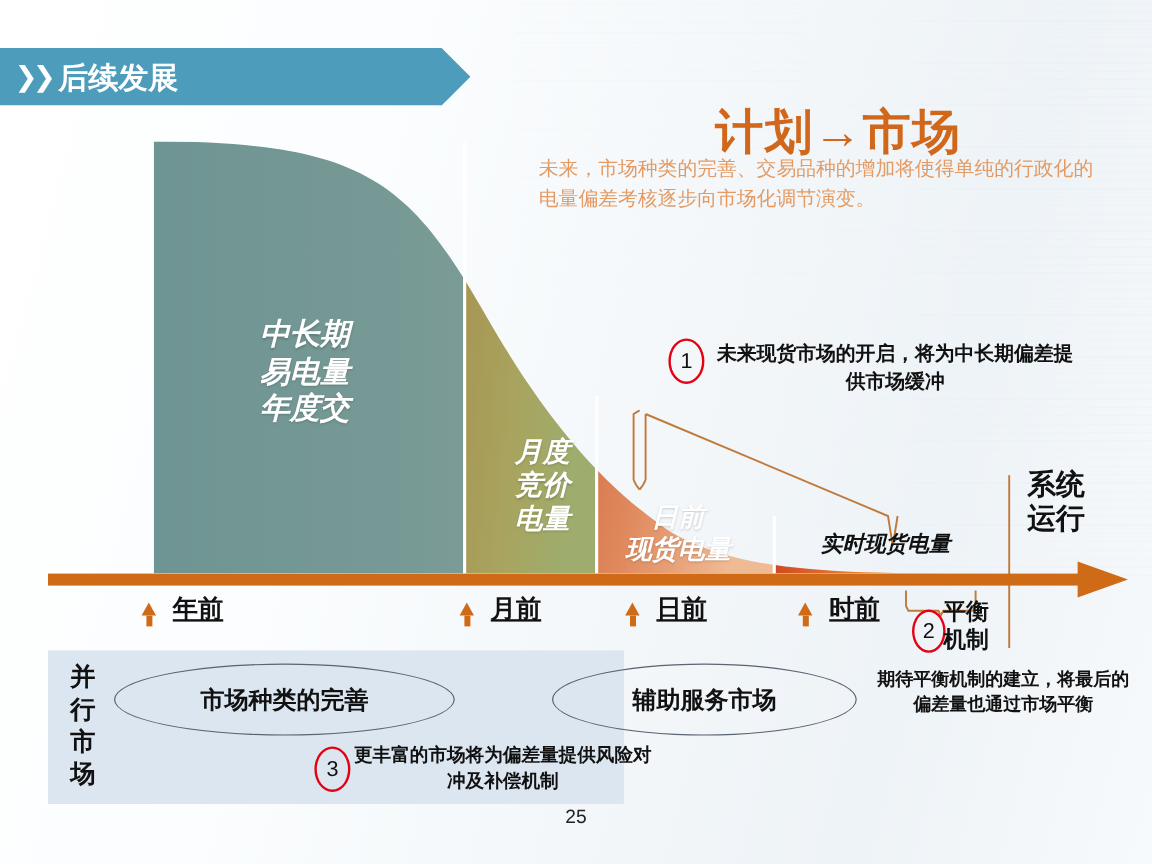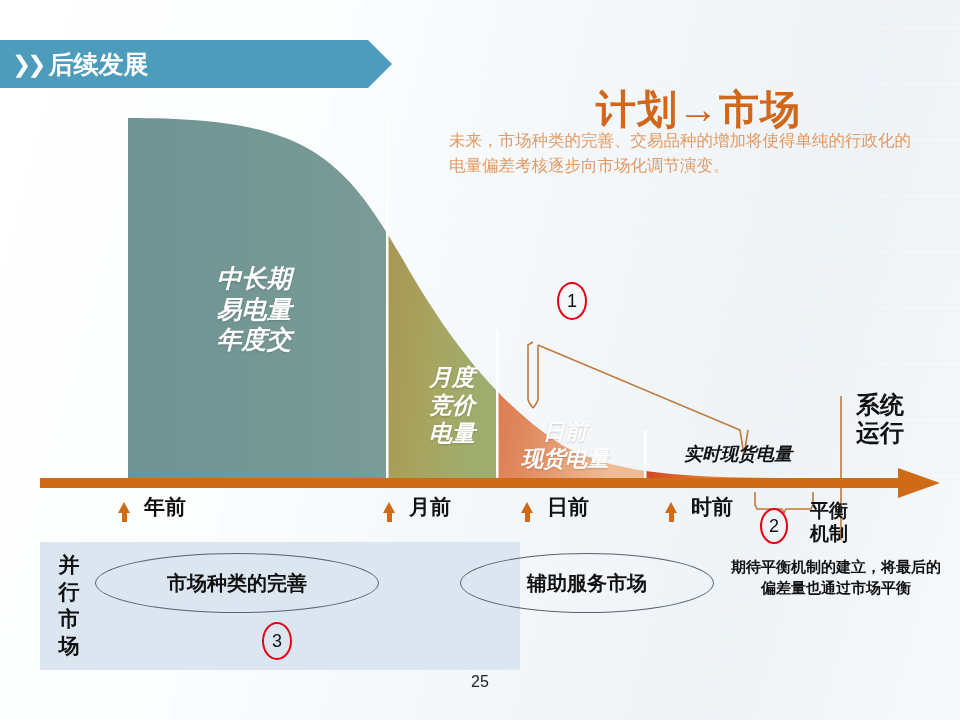--- a/index.html
+++ b/index.html
@@ -82,21 +82,21 @@
   
   .tick{position:absolute;display:flex;align-items:center;}
   .tick .arr{
     width:0;height:0;border-left:6px solid transparent;border-right:6px solid transparent;
     border-bottom:11px solid #cf6a17;position:relative;
   }
   .tick .arr:after{
     content:"";position:absolute;left:-2.5px;top:11px;width:5px;height:9px;background:#cf6a17;
   }
   .tick .tl{
-    margin-left:14px;font-size:21px;font-weight:bold;color:#111;
+    margin-left:14px;font-size:21px;font-weight:bold;color:#111;text-decoration:underline;
   }
   #tick-1{left:118px;top:493px;}
   #tick-2{left:383px;top:493px;}
   #tick-3{left:521px;top:493px;}
   #tick-4{left:665px;top:493px;}
 
   
   .sysrun{
     position:absolute;left:856px;top:391px;
     font-size:24px;font-weight:bold;color:#111;line-height:1.16;
@@ -116,21 +116,21 @@
     font-size:18px;color:#111;font-weight:normal;
     background:transparent;
   }
   #circ1{left:557px;top:282px;}
   #circ2{left:760px;top:508px;width:24px;height:32px;}
   #circ3{left:262px;top:622px;width:26px;height:34px;}
 
   
   .balance{
     position:absolute;left:786px;top:500px;
-    font-size:19px;font-weight:bold;color:#111;line-height:1.2;padding-left:24px;
+    font-size:19px;font-weight:bold;color:#111;line-height:1.2;
   }
   .anno2{
     position:absolute;left:728px;top:556px;width:216px;
     font-size:15px;font-weight:bold;color:#111;line-height:1.42;text-align:center;
   }
 
   
   .panel{
     position:absolute;left:40px;top:542px;width:480px;height:128px;
     background:#dce6f1;
@@ -272,34 +272,36 @@
     <span class="arr"></span>
     <span class="tl">时前</span>
   </div>
 
   <div class="sysrun">
     <div>系统</div>
     <div>运行</div>
   </div>
 
   <div class="circ" id="circ1">1</div>
+  <div class="anno1">未来现货市场的开启，将为中长期偏差提供市场缓冲</div>
 
   <div class="circ" id="circ2">2</div>
   <div class="balance">
     <div>平衡</div>
     <div>机制</div>
   </div>
   <div class="anno2">期待平衡机制的建立，将最后的偏差量也通过市场平衡</div>
 
   <div class="panel"></div>
   <div class="panel-title">
     <div>并</div>
     <div>行</div>
     <div>市</div>
     <div>场</div>
   </div>
   <div class="ellipse" id="ell1">市场种类的完善</div>
   <div class="ellipse" id="ell2">辅助服务市场</div>
   <div class="circ" id="circ3">3</div>
+  <div class="anno3">更丰富的市场将为偏差量提供风险对冲及补偿机制</div>
 
   <div class="pageno">25</div>
 
 </div>
 
 </body></html>

